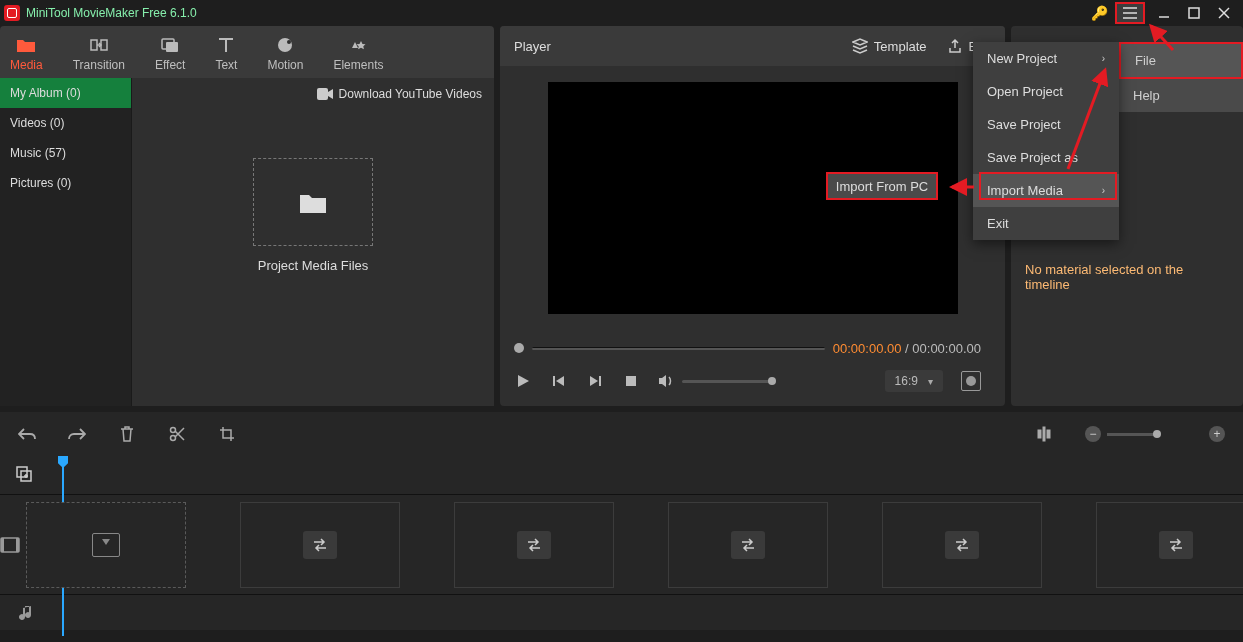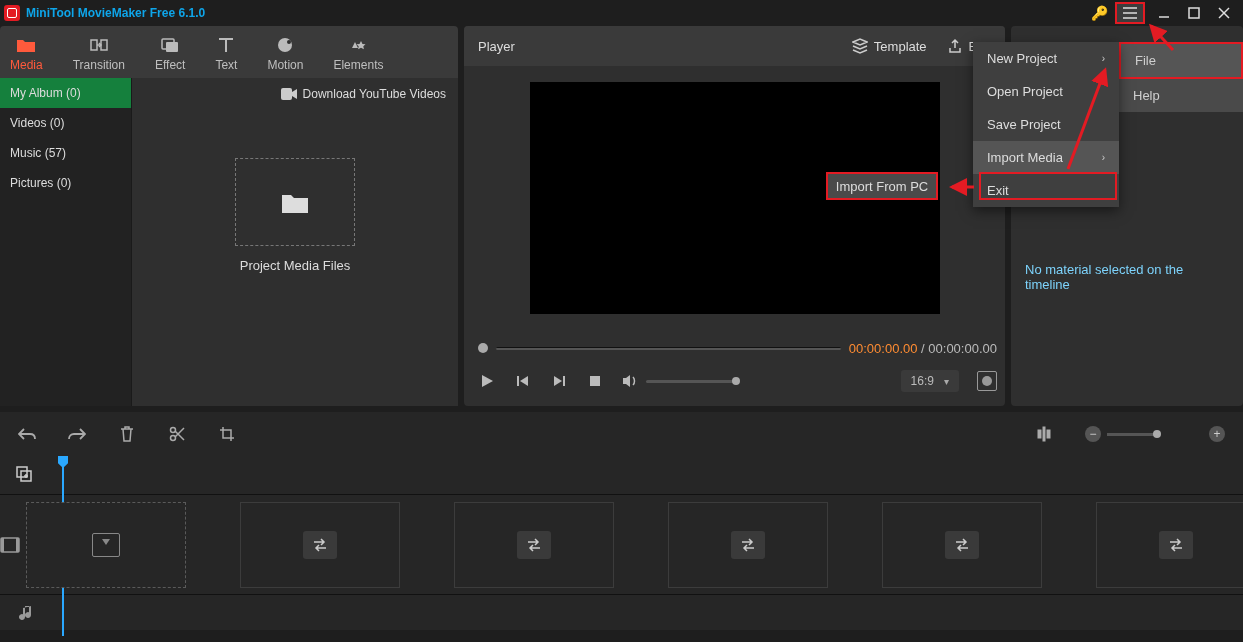--- a/index.html
+++ b/index.html
@@ -14,34 +14,34 @@
     --red:#e31b23;
     --orange-time:#ff8c32;
   }
   *{box-sizing:border-box;font-family:"Segoe UI",Arial,sans-serif;}
   body{margin:0;width:1243px;height:642px;background:var(--bg0);color:var(--txt);overflow:hidden;position:relative;}
 
   
   .titlebar{height:26px;background:var(--bg0);display:flex;align-items:center;padding:0 4px;font-size:12px;}
   .titlebar .logo{width:16px;height:16px;background:var(--red);border-radius:3px;margin-right:6px;position:relative;}
   .titlebar .logo::after{content:"";position:absolute;inset:3px;border:1px solid #fff;border-radius:2px;}
-  .titlebar .title{font-weight:700;color:#0ea5e9;}
+  .titlebar .title{font-weight:400;color:#86efac;}
   .titlebar .spacer{flex:1;}
   .titlebar .key{color:var(--key);font-size:14px;margin-right:6px;}
   .titlebar .hamburger{width:30px;height:22px;display:flex;align-items:center;justify-content:center;background:#3c3c3c;border:2px solid var(--red);margin-right:4px;}
   .titlebar .hamburger svg{stroke:#ddd;}
   .titlebar .winbtn{width:30px;height:22px;display:flex;align-items:center;justify-content:center;color:#ddd;font-size:14px;}
   .winbtn svg{stroke:#ddd;}
 
   
   .upper{display:flex;height:380px;gap:6px;}
   .panel{background:var(--bg2);border-radius:4px;}
 
   
-  .left{width:458px;display:flex;flex-direction:column;border-radius:12px;}
+  .left{width:494px;display:flex;flex-direction:column;border-radius:12px;}
   .tabstrip{display:flex;background:var(--bg3);padding:8px 10px 6px 10px;gap:30px;border-radius:4px 4px 0 0;}
   .tab{display:flex;flex-direction:column;align-items:center;font-size:12px;color:#bfbfbf;gap:2px;}
   .tab.active{color:var(--accent);}
   .tab .ticon{width:22px;height:22px;display:flex;align-items:center;justify-content:center;}
   .tab .ticon svg{fill:currentColor;}
   .album-list{width:132px;background:#222;border-right:1px solid #1a1a1a;}
   .album-item{padding:8px 10px;font-size:12px;color:#ddd;}
   .album-item.active{background:#15803d;}
   .left-body{flex:1;display:flex;}
   .media-area{flex:1;position:relative;background:var(--bg2);}
@@ -50,40 +50,40 @@
   .dropzone svg{fill:#ddd;}
   .droplabel{position:absolute;top:180px;left:0;right:0;text-align:center;font-size:13px;color:#ddd;}
 
   
   .player{flex:1;display:flex;flex-direction:column;position:relative;}
   .player-head{height:40px;display:flex;align-items:center;padding:0 14px;font-size:13px;background:var(--bg3);border-radius:4px 4px 0 0;color:#ddd;}
   .player-head .spacer{flex:1;}
   .phead-btn{display:flex;align-items:center;gap:6px;margin-left:20px;color:#ddd;font-size:13px;}
   .canvas-wrap{flex:1;display:flex;align-items:flex-start;justify-content:center;padding-top:16px;}
   .canvas{width:410px;height:232px;background:#000;}
-  .playbar{height:74px;padding:4px 8px 10px 14px;}
+  .playbar{height:74px;padding:4px 24px 10px 14px;}
   .scrub{display:flex;align-items:center;gap:8px;height:24px;}
   .scrub .dot{width:10px;height:10px;border-radius:50%;background:#aaa;}
   .scrub .track{flex:1;height:3px;background:#555;border-radius:2px;}
   .timecode{font-size:13px;white-space:nowrap;}
   .timecode .cur{color:var(--orange-time);}
   .timecode .sep,.timecode .tot{color:#bbb;}
   .controls{display:flex;align-items:center;gap:18px;margin-top:10px;}
   .ctrl{width:18px;height:18px;display:flex;align-items:center;justify-content:center;}
   .ctrl svg{fill:#bbb;}
   .vol{display:flex;align-items:center;gap:8px;}
   .vol .bar{width:90px;height:3px;background:#555;border-radius:2px;position:relative;}
   .vol .bar::after{content:"";position:absolute;right:-4px;top:-3px;width:8px;height:8px;border-radius:50%;background:#aaa;}
   .controls .spacer{flex:1;}
   .ratio{background:#3a3a3a;padding:4px 10px;font-size:12px;border-radius:3px;display:flex;align-items:center;gap:10px;color:#bbb;}
   .fullscr{width:20px;height:20px;border:1.5px solid #999;border-radius:2px;position:relative;}
   .fullscr::after{content:"";position:absolute;inset:4px;border-radius:50%;background:#999;}
 
   
-  .inspector{width:232px;color:#7dd3fc;font-size:13px;background:var(--bg2);}
+  .inspector{width:232px;color:#fdba74;font-size:13px;background:var(--bg2);}
   .inspector-text{padding:24px 14px;white-space:normal;text-align:left;}
 
   
   .toolrow{height:44px;display:flex;align-items:center;gap:32px;padding:0 18px;background:var(--bg1);margin-top:6px;}
   .toolrow .spacer{flex:1;}
   .ticon2{width:18px;height:18px;display:flex;align-items:center;justify-content:center;}
   .ticon2 svg{fill:#aaa;stroke:#aaa;}
   .zoom{display:flex;align-items:center;gap:6px;}
   .zoom .bar{width:50px;height:3px;background:#555;position:relative;}
   .zoom .bar::after{content:"";position:absolute;right:-4px;top:-3px;width:8px;height:8px;border-radius:50%;background:#aaa;}
@@ -440,20 +440,23 @@
   <div class="menu-item">
     <span>New Project</span>
       <span class="chev">›</span>
   </div>
   <div class="menu-item">
       <span>Open Project</span>
     </div>
   <div class="menu-item">
       <span>Save Project</span>
     </div>
+  <div class="menu-item">
+      <span>Save Project as</span>
+    </div>
   <div class="menu-item hover">
     <span>Import Media</span>
       <span class="chev">›</span>
   </div>
   <div class="menu-item">
       <span>Exit</span>
     </div>
 </div>
 
 <div class="ann-import-media" style="top:172px;right:126px;width:138px;height:28px;"></div>

